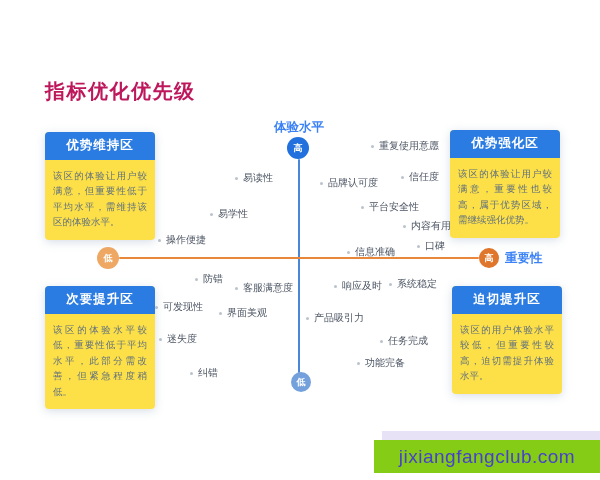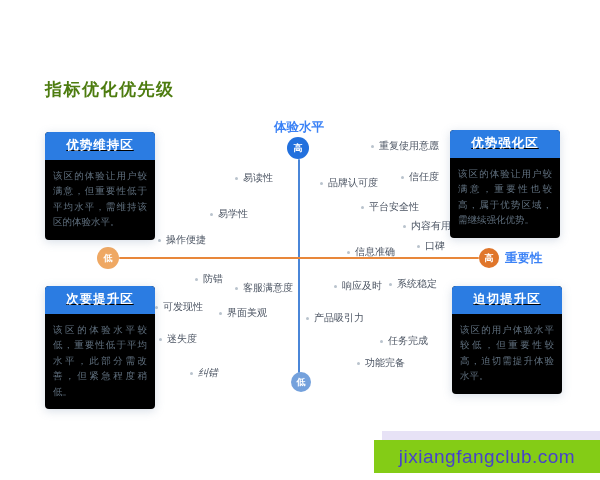--- a/index.html
+++ b/index.html
@@ -1,20 +1,20 @@
 <!DOCTYPE html>
 <html><head>
 <meta charset="utf-8">
 <style>
   html,body{margin:0;padding:0;background:#ffffff;}
   body{font-family:"Liberation Sans","DejaVu Sans",sans-serif;}
   .canvas{position:relative;width:600px;height:480px;background:#ffffff;overflow:hidden;}
 
-  .page-title{position:absolute;left:45px;top:78px;margin:0;font-size:17px;font-weight:700;
-    color:#4d7c0f;letter-spacing:1.5px;}
+  .page-title{position:absolute;left:45px;top:78px;margin:0;font-size:20px;font-weight:700;
+    color:#be185d;letter-spacing:1.5px;}
 
   
   .v-axis{position:absolute;left:298px;top:159px;width:2px;height:214px;background:#4a86d8;border-radius:1px;}
   .h-axis{position:absolute;left:119px;top:257px;width:360px;height:2px;background:#e8873a;border-radius:1px;}
 
   .axis-label{position:absolute;font-size:12.5px;font-weight:700;color:#3b82f6;white-space:nowrap;}
   .y-axis-label{left:299px;top:119px;transform:translateX(-50%);}
   .x-axis-label{left:505px;top:258px;transform:translateY(-50%);}
 
   .tick-circle{position:absolute;border-radius:50%;color:#ffffff;font-size:9px;font-weight:700;
@@ -23,22 +23,22 @@
   .tick-y-low{left:301px;top:382px;width:20px;height:20px;background:#74a1dc;}
   .tick-x-low{left:108px;top:258px;width:22px;height:22px;background:#efa863;}
   .tick-x-high{left:489px;top:258px;width:20px;height:20px;background:#e0762b;}
 
   
   .point{position:absolute;display:flex;align-items:center;transform:translateY(-50%);white-space:nowrap;}
   .dot{width:3px;height:3px;border-radius:50%;background:#b9c3cd;flex:0 0 auto;}
   .plabel{margin-left:5px;font-size:10px;color:#4c5563;}
 
   
-  .qbox{position:absolute;width:110px;border-radius:4px;overflow:hidden;background:#000000;
-    box-shadow:0 2px 10px rgba(110,135,170,0.28);text-decoration:underline;}
+  .qbox{position:absolute;width:110px;border-radius:4px;overflow:hidden;background:#fde047;
+    box-shadow:0 2px 10px rgba(110,135,170,0.28);}
   .qbox-header{background:#2b7ce2;color:#ffffff;font-size:12.5px;font-weight:700;text-align:center;
     padding:5px 0 6px;letter-spacing:1px;}
   .qbox-body{padding:8px 8px 10px;font-size:9.5px;line-height:1.62;color:#60707f;text-align:justify;}
   .qbox-tl{left:45px;top:132px;min-height:100px;}
   .qbox-tr{left:450px;top:130px;min-height:104px;}
   .qbox-bl{left:45px;top:286px;min-height:98px;}
   .qbox-br{left:452px;top:286px;min-height:106px;}
 
   
   .wm-strip{position:absolute;left:382px;top:431px;width:218px;height:10px;background:#e7e2f6;}
@@ -118,21 +118,21 @@
         <span class="plabel">可发现性</span>
       </div>
       <div class="point" style="left: 219px; top: 313px;">
         <span class="dot"></span>
         <span class="plabel">界面美观</span>
       </div>
       <div class="point" style="left: 159px; top: 339px;">
         <span class="dot"></span>
         <span class="plabel">迷失度</span>
       </div>
-      <div class="point" style="left: 190px; top: 373px; font-style: italic;">
+      <div class="point" style="left: 190px; top: 373px;">
         <span class="dot"></span>
         <span class="plabel">纠错</span>
       </div>
       <div class="point" style="left: 334px; top: 286px;">
         <span class="dot"></span>
         <span class="plabel">响应及时</span>
       </div>
       <div class="point" style="left: 389px; top: 284px;">
         <span class="dot"></span>
         <span class="plabel">系统稳定</span>

